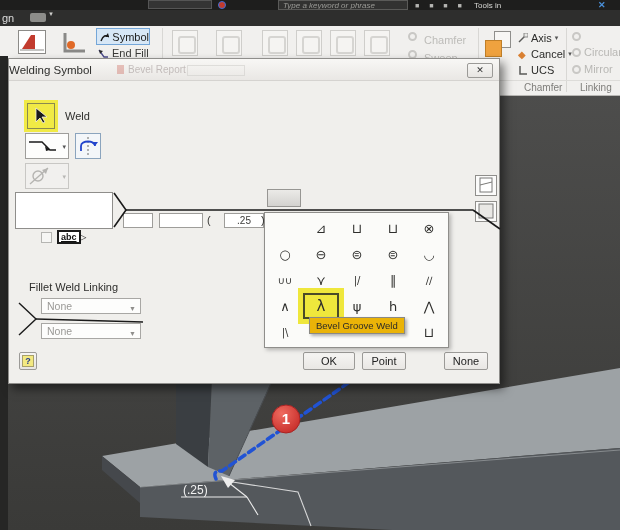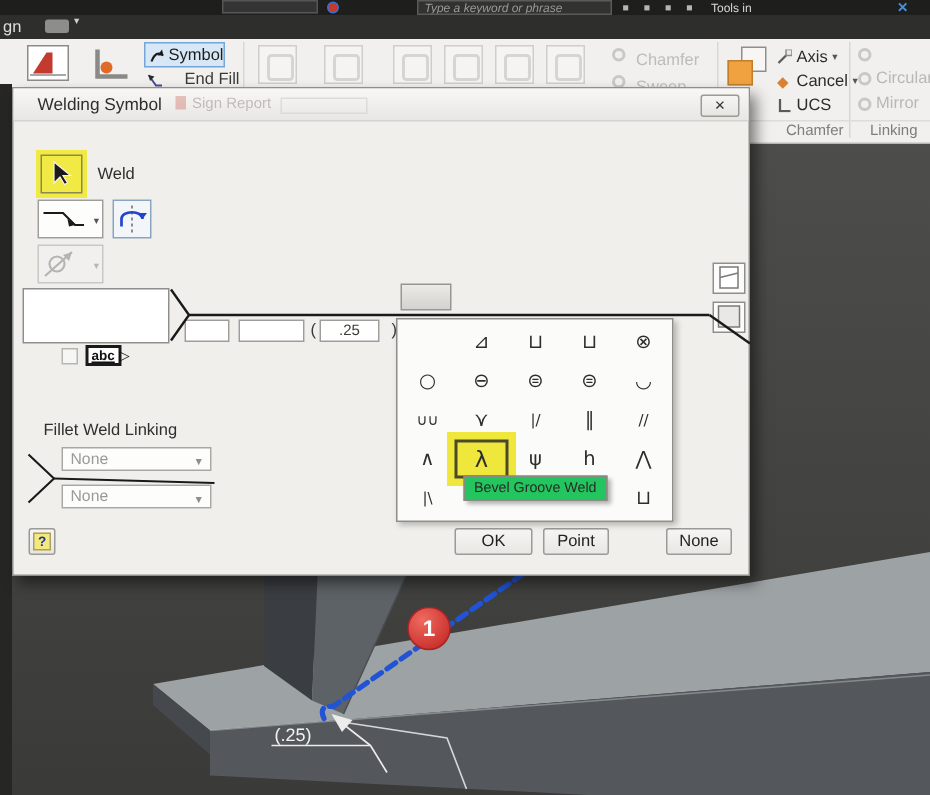--- a/index.html
+++ b/index.html
@@ -24,60 +24,60 @@
   #tab-extra-icon{margin-left:10px;margin-top:3px;width:16px;height:9px;background:#8d8d8a;border-radius:2px;position:relative}
   #tab-extra-icon:after{content:"▾";position:absolute;left:19px;top:-3px;font-size:7px;color:#cfcfcc}
 
   
   #ribbon{left:0;top:26px;width:620px;height:70px;background:#f1f0ee;border-bottom:1px solid #b8b7b4;z-index:2}
   .ricon{position:absolute;border:1px solid transparent}
   #groove-icon{left:18px;top:4px;width:28px;height:24px;background:#fff;border:1px solid #8c8b88}
   #groove-icon svg,#fillet-icon svg{display:block}
   #fillet-icon{left:58px;top:4px;width:30px;height:26px}
   #symbol-btn{position:absolute;left:96px;top:2px;width:54px;height:17px;background:#d7e7f6;border:1px solid #74a6d8;display:flex;align-items:center;gap:3px;padding-left:3px;color:#1d1d1c}
-  #endfill-btn{position:absolute;left:98px;top:21px;display:flex;align-items:center;gap:14px;color:#3a3a38}
+  #endfill-btn{position:absolute;left:98px;top:21px;display:flex;align-items:center;gap:3px;color:#3a3a38}
   .vsep{position:absolute;top:2px;width:1px;height:64px;background:#d8d7d4}
   .gicon{position:absolute;top:4px;width:26px;height:26px;border:1px solid #cfcecb;background:#f5f4f2}
   .gicon:after{content:"";position:absolute;left:5px;top:5px;width:14px;height:14px;border:2px solid #d6d5d2;border-radius:3px}
   .glabel{position:absolute;color:#bdbcb9;white-space:nowrap}
   .gdot{position:absolute;width:9px;height:9px;border:2px solid #c9c8c5;border-radius:50%}
   #plane-icon{left:484px;top:4px;width:28px;height:28px}
   #plane-icon .back{position:absolute;left:9px;top:0;width:17px;height:17px;border:1px solid #8f8e8b;background:#f7f6f4}
   #plane-icon .front{position:absolute;left:0;top:9px;width:17px;height:17px;border:1px solid #c07f28;background:#efa23f}
   .featrow{position:absolute;display:flex;align-items:center;gap:3px;color:#2c2c2a;white-space:nowrap}
   .featrow .mini{width:10px;height:10px;display:inline-block}
   .featrow .dd{font-size:7px;color:#555}
   .grayrow{position:absolute;display:flex;align-items:center;gap:3px;color:#b9b8b5;white-space:nowrap}
   .grouplabel{position:absolute;top:56px;color:#7e7d7a;font-size:10px}
   #ribbon .hsep{position:absolute;left:500px;top:54px;width:120px;height:1px;background:#dddcd9}
 
   
   #leftstrip{left:0;top:56px;width:8px;height:474px;background:#262625;z-index:3}
 
   
   #dialog{left:8px;top:58px;width:492px;height:326px;background:#f0efec;border:1px solid #8f8e8b;box-shadow:4px 5px 9px rgba(0,0,0,.5);z-index:4}
-  #dlg-title{position:absolute;left:0;top:0;width:100%;height:22px;background:linear-gradient(#f8f7f5,#e9e7e4);border-bottom:1px solid #d5d3d0;color:#2e2e2c;font-size:11.5px;line-height:22px;padding-left:16px}
+  #dlg-title{position:absolute;left:0;top:0;width:100%;height:22px;background:linear-gradient(#f8f7f5,#e9e7e4);border-bottom:1px solid #d5d3d0;color:#2e2e2c;font-size:11.5px;line-height:22px;padding-left:0}
   .ghost-text{position:absolute;left:108px;top:5px;color:#6b5b5b;opacity:.35;font-size:10px}
   .ghost-text:before{content:"";display:inline-block;width:7px;height:9px;background:#c0392b;opacity:.8;margin-right:4px;vertical-align:-1px}
   .ghost-box{position:absolute;left:178px;top:6px;width:58px;height:11px;border:1px solid #d0cfcc;opacity:.6}
   #dlg-close{position:absolute;left:458px;top:4px;width:26px;height:15px;background:linear-gradient(#f6f5f3,#e7e5e2);border:1px solid #9b9a97;border-radius:2px;text-align:center;line-height:13px;font-size:9px;color:#333}
 
   .toolbtn{position:absolute;background:#fdfdfc;border:1px solid #9e9d9a}
   #bead-btn{left:18px;top:44px;width:28px;height:26px;background:#f1ea45;border:1px solid #8a8950;box-shadow:0 0 0 3px #f1ea45}
   #bead-label{position:absolute;left:56px;top:51px;color:#2e2e2c}
   #leader-style-btn{left:16px;top:74px;width:44px;height:26px}
   #leader-style-btn .dd,#allaround-btn .dd{position:absolute;right:2px;top:9px;font-size:7px;color:#555}
   #flip-btn{left:66px;top:74px;width:26px;height:26px;border:1px solid #8ba4bd;background:#f3f6f9}
   #allaround-btn{left:16px;top:104px;width:44px;height:26px;background:#f1f0ee;border:1px solid #c8c7c4}
   #allaround-btn .dd{color:#b8b7b4}
   #tail-box{position:absolute;left:6px;top:133px;width:98px;height:37px;background:#fff;border:1px solid #8f8e8b}
   .fld{position:absolute;top:154px;height:15px;background:#fff;border:1px solid #9e9d9a;font-size:10px;color:#3a3a38;text-align:center;font-family:"Liberation Sans",sans-serif}
   #fld1{left:114px;width:30px}
   #fld2{left:150px;width:44px}
-  #fld-size{left:204px;width:40px}
+  #fld-size{left:215px;width:40px}
   .paren{position:absolute;top:155px;color:#3a3a38;font-size:11px}
   #symbol-picker-btn{position:absolute;left:258px;top:130px;width:34px;height:18px;background:linear-gradient(#ebeae7,#d3d2cf);border:1px solid #979693}
   .minibtn{position:absolute;left:466px;width:22px;height:21px;background:#fbfbfa;border:1px solid #8f8e8b}
   #mini-top{top:116px}#mini-bottom{top:142px}
   #chk{position:absolute;left:32px;top:173px;width:11px;height:11px;background:#f6f6f4;border:1px solid #b5b5b2}
   #abc-tag{position:absolute;left:48px;top:171px;display:flex;align-items:center}
   #abc-tag .box{border:2px solid #1a1a1a;font-weight:bold;font-size:9px;padding:0 2px;text-decoration:underline;color:#111;background:#fff}
   #abc-tag .arr{font-size:9px;color:#111;margin-left:-1px}
 
   #fillet-label{position:absolute;left:20px;top:222px;color:#2e2e2c}
@@ -93,21 +93,21 @@
 
   #dlg-lines{position:absolute;left:0;top:0;width:492px;height:326px;pointer-events:none;z-index:5}
 
   
   #symbol-panel{position:absolute;left:255px;top:153px;width:185px;height:136px;background:#fbfbf9;border:1px solid #8f8e8b;box-shadow:2px 2px 4px rgba(0,0,0,.25);z-index:6;padding:2px 0 0 2px}
   #symbol-grid{display:grid;grid-template-columns:repeat(5,36px);grid-auto-rows:26px}
   .cell{display:flex;align-items:center;justify-content:center;font-family:"DejaVu Sans",sans-serif;font-size:13px;color:#2e2e2c;cursor:default}
   .cell span{pointer-events:none}
   .cell.small span{font-size:10px}
   .cell.highlight{background:#efe73c;box-shadow:0 0 0 5px #efe73c;border:2px solid #4a4a28;font-size:15px}
-  #tooltip{position:absolute;left:300px;top:258px;background:#22c55e;border:1px solid #8a8984;box-shadow:2px 2px 3px rgba(0,0,0,.3);font-size:9.5px;color:#2a2a28;padding:2px 6px;white-space:nowrap;z-index:7}
+  #tooltip{position:absolute;left:300px;top:258px;background:#eab308;border:1px solid #8a8984;box-shadow:2px 2px 3px rgba(0,0,0,.3);font-size:9.5px;color:#2a2a28;padding:2px 6px;white-space:nowrap;z-index:7}
 
   
   #scene{position:absolute;left:0;top:0;z-index:0}
 </style>
 </head>
 <body>
 
 <svg id="scene" width="620" height="530">
   <defs>
     <linearGradient id="bgGrad" x1="0" y1="0" x2="0" y2="1">
@@ -235,21 +235,21 @@
   </div>
   <div class="hsep"></div>
   <div class="grouplabel" style="left:524px">Chamfer</div>
   <div class="grouplabel" style="left:580px">Linking</div>
 </div>
 
 <div id="leftstrip" class="abs"></div>
 
 <div id="dialog" class="abs">
   <div id="dlg-title"><span>Welding Symbol</span></div>
-  <div class="ghost-text">Sign Report</div>
+  <div class="ghost-text">Bevel Report</div>
   <div class="ghost-box"></div>
   <div id="dlg-close">✕</div>
 
   <div id="bead-btn" class="toolbtn">
     <svg width="26" height="24">
         <path d="M8,4 L8,18 L12,14 L15,19 L17,18 L14,13 L19,13 Z" fill="#1a1a1a" stroke="#f6f2e8" stroke-width="0.8"></path>
       </svg>
   </div>
   <div id="bead-label">Weld</div>
 

